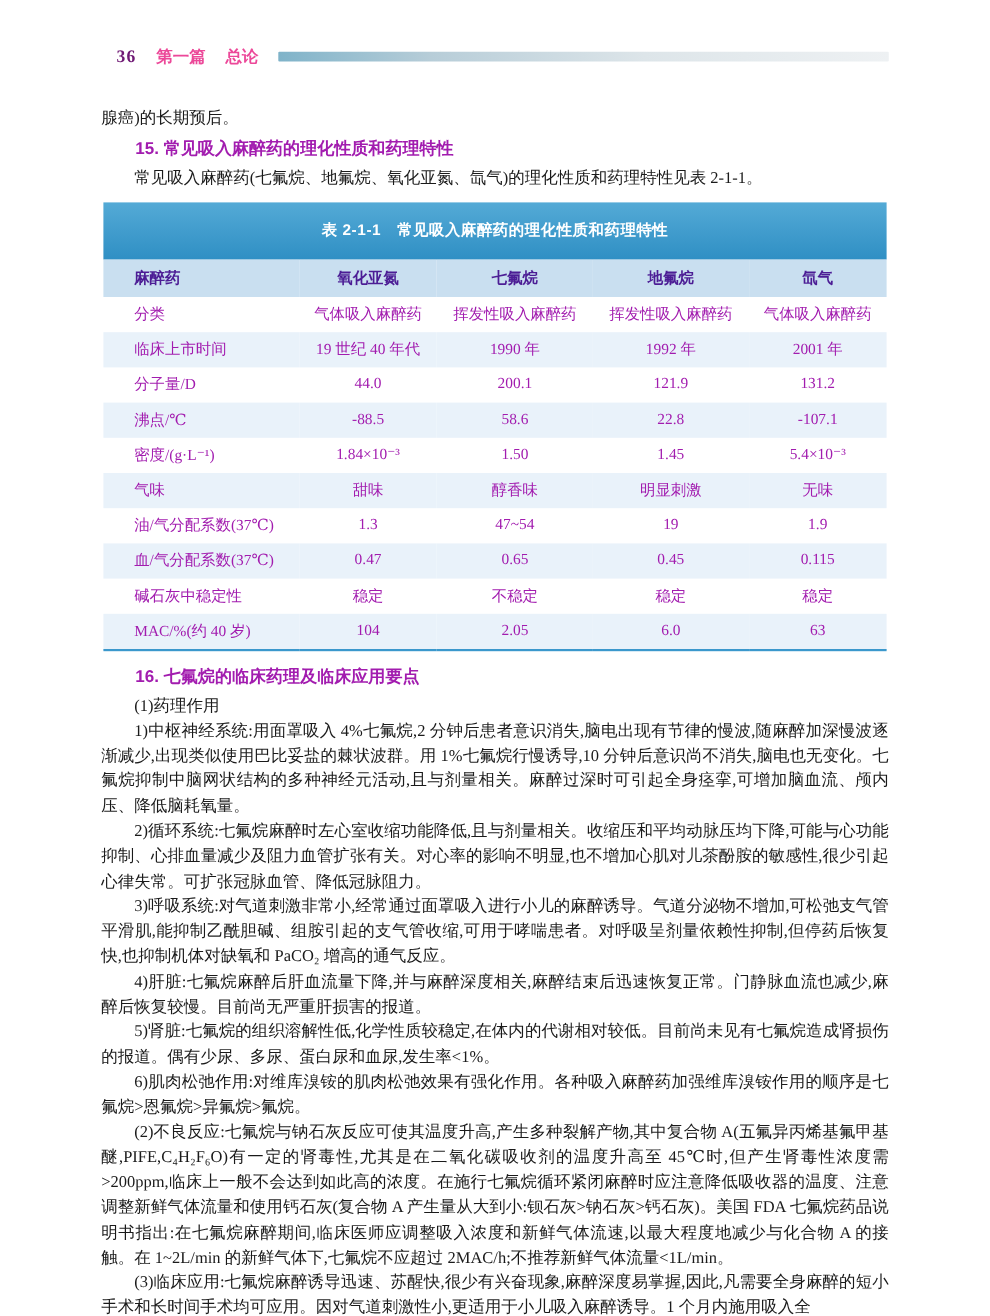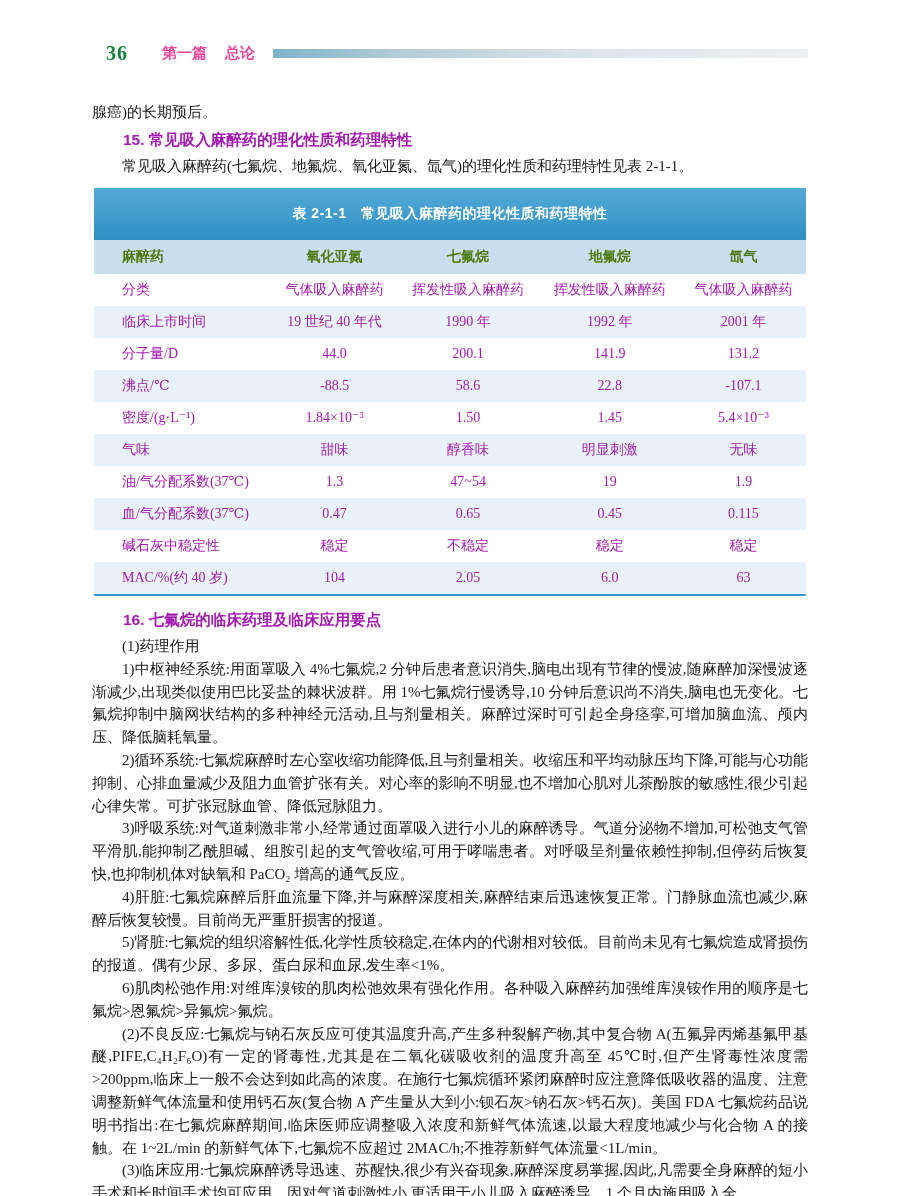--- a/index.html
+++ b/index.html
@@ -15,25 +15,25 @@
     color: #1a1a1a;
   }
   
   .page-header {
     display: flex;
     align-items: center;
     margin-left: 14px;
     margin-bottom: 36px;
   }
   .page-number {
-    color: #15803d;
-    font-weight: bold;
-    font-size: 20px;
+    color: #701a75;
+    font-weight: bold;
+    font-size: 16px;
     letter-spacing: 1px;
-    margin-right: 34px;
+    margin-right: 18px;
   }
   .part-label, .part-title {
     color: #ec4899;
     font-weight: bold;
     font-size: 15px;
     font-family: "Liberation Sans", "DejaVu Sans", sans-serif;
   }
   .part-title { margin-left: 18px; }
   .header-rule {
     flex: 1;
@@ -74,21 +74,21 @@
   }
   table {
     width: 100%;
     border-collapse: collapse;
     border-bottom: 2px solid #3b98cc;
     font-size: 14px;
   }
   thead tr { background: #c9dff0; }
   th {
     font-weight: bold;
-    color: #4d7c0f;
+    color: #4c1d95;
     padding: 8px 1px;
     text-align: center;
     font-size: 14px;
   }
   td {
     padding: 7px 4px;
     text-align: center;
     color: #a21caf;
   }
   th:first-child, td:first-child {
@@ -142,21 +142,21 @@
               <td>临床上市时间</td>
               <td>19 世纪 40 年代</td>
               <td>1990 年</td>
               <td>1992 年</td>
               <td>2001 年</td>
             </tr>
             <tr>
               <td>分子量/D</td>
               <td>44.0</td>
               <td>200.1</td>
-              <td>141.9</td>
+              <td>121.9</td>
               <td>131.2</td>
             </tr>
             <tr class="alt">
               <td>沸点/℃</td>
               <td>-88.5</td>
               <td>58.6</td>
               <td>22.8</td>
               <td>-107.1</td>
             </tr>
             <tr>

